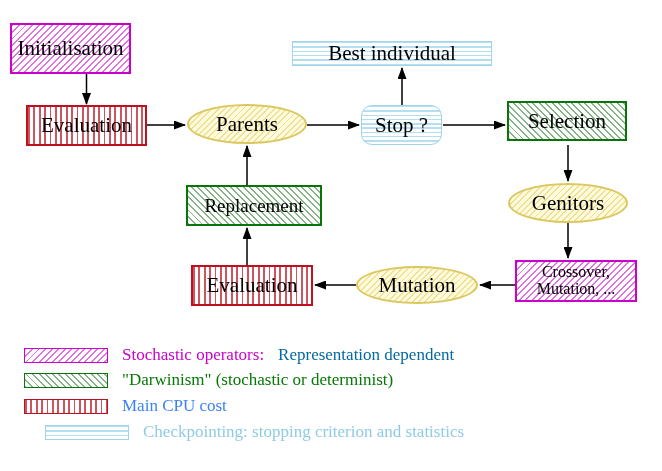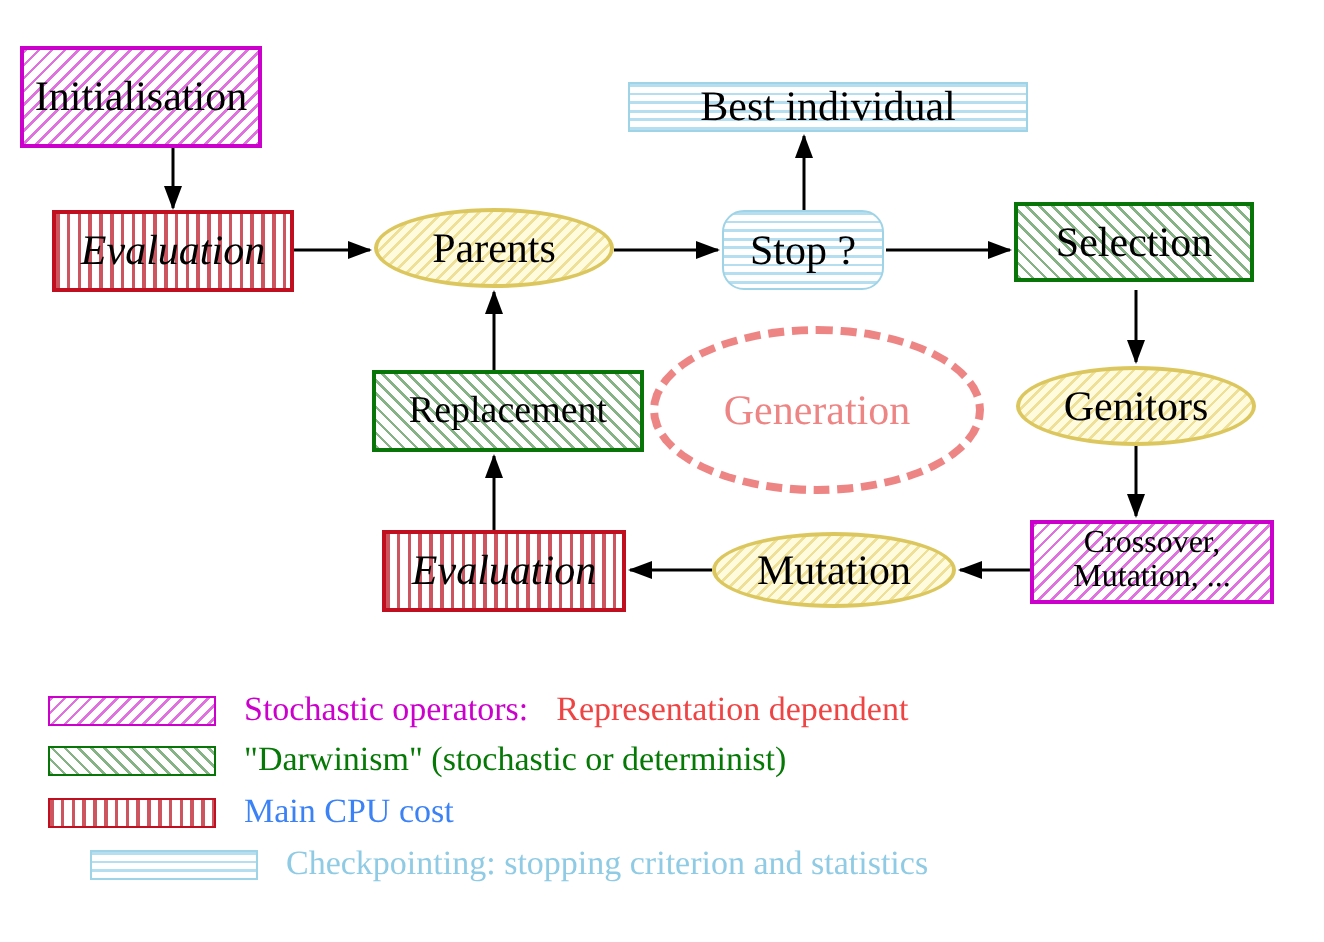--- a/index.html
+++ b/index.html
@@ -17,21 +17,20 @@
     border:2px solid #cc00cc;
     background:repeating-linear-gradient(135deg,#df72df 0 1.4px,rgba(0,0,0,0) 1.4px 4.6px) #fff;
   }
   .green{
     border:2px solid #077507;
     background:repeating-linear-gradient(45deg,#86b386 0 1.4px,rgba(0,0,0,0) 1.4px 4.6px) #fff;
   }
   .redv{
     border:2px solid #c01020;
     background:repeating-linear-gradient(90deg,#cd5560 0 1.8px,rgba(0,0,0,0) 1.8px 5.4px) #fff;
-    font-style:italic;
   }
   .cyanh{
     border:1.5px solid #9fd3e6;
     background:repeating-linear-gradient(#b5dff0 0 1.4px,rgba(0,0,0,0) 1.4px 4.3px) #fff;
   }
   .yellow{
     border:2px solid #dcc75f;border-radius:50%;
     background:repeating-linear-gradient(135deg,#efe098 0 1.4px,rgba(0,0,0,0) 1.4px 4.4px) #fffbdc;
   }
   .rounded{border-radius:11px;}
@@ -79,39 +78,36 @@
   </div>
 
   <div class="node redv" style="left:26px;top:105px;width:121px;height:41px;">
     <span>Evaluation</span>
   </div>
 
   <div class="node yellow" style="left:187px;top:104px;width:120px;height:40px;">
     <span>Parents</span>
   </div>
 
-  <div class="node cyanh" style="left:292px;top:41px;width:200px;height:25px;margin-left:22px;">
+  <div class="node cyanh" style="left:292px;top:41px;width:200px;height:25px;">
     <span>Best individual</span>
   </div>
 
   <div class="node cyanh rounded" style="left:361px;top:105px;width:81px;height:40px;">
     <span>Stop ?</span>
   </div>
 
   <div class="node green" style="left:507px;top:101px;width:120px;height:40px;">
     <span>Selection</span>
   </div>
 
   <div class="node green" style="left:186px;top:185px;width:136px;height:41px;font-size:19px;">
     <span>Replacement</span>
   </div>
 
-  <div class="gen-ellipse" style="left:325px;top:163px;width:167px;height:84px;">
-    <span>Generation</span>
-  </div>
 
   <div class="node yellow" style="left:508px;top:183px;width:120px;height:40px;text-align:right;">
     <span>Genitors</span>
   </div>
 
   <div class="node redv" style="left:191px;top:265px;width:122px;height:41px;">
     <span>Evaluation</span>
   </div>
 
   <div class="node yellow" style="left:356px;top:266px;width:122px;height:38px;">
@@ -119,21 +115,21 @@
   </div>
 
   <div class="node magenta two-line" style="left:515px;top:260px;width:122px;height:42px;flex-direction:column;">
     <div>Crossover,</div>
     <div>Mutation, ...</div>
   </div>
 
   <div class="legend-row" style="top:344px;">
     <div class="sw magenta" style="border-width:1.5px;"></div>
     <div class="legend-label">
-      <span style="color:#cc00cc;">Stochastic operators:</span><span class="l2" style="color:#ef4444;">Representation dependent</span>
+      <span style="color:#cc00cc;">Stochastic operators:</span><span class="l2" style="color:#0369a1;">Representation dependent</span>
     </div>
   </div>
 
   <div class="legend-row" style="top:369px;">
     <div class="sw green" style="border-width:1.5px;"></div>
     <div class="legend-label" style="color:#067806;">
       <span>"Darwinism" (stochastic or determinist)</span>
     </div>
   </div>
 

